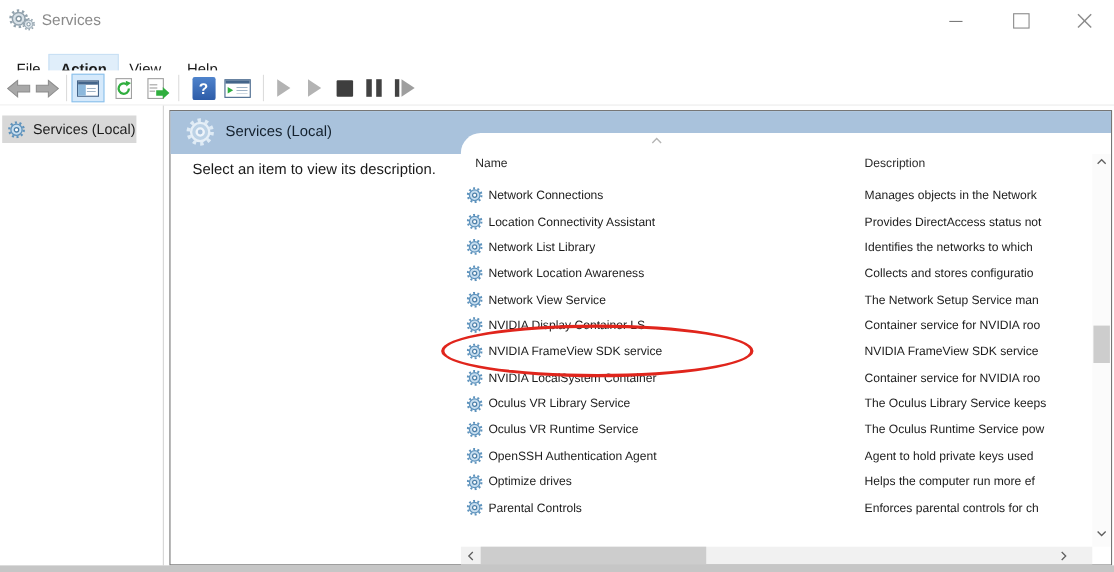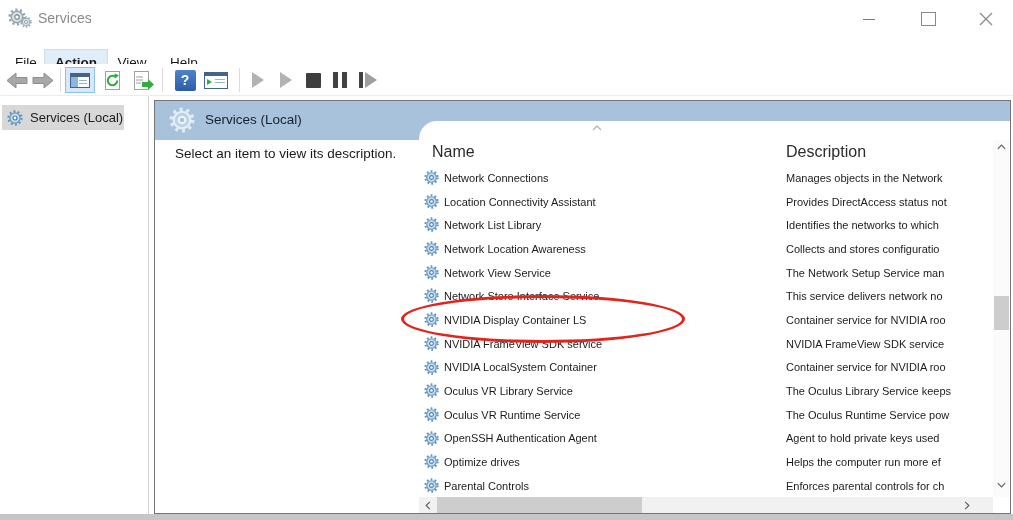--- a/index.html
+++ b/index.html
@@ -47,21 +47,21 @@
     display:flex; align-items:center; gap:7px; padding-left:5px; font-size:13px; color:#1c1c1c; }
   .panel-divider { position:absolute; left:148px; top:96px; width:1px; height:418px; background:#d4d4d4; }
   
   .main { position:absolute; left:154px; top:100px; width:857px; height:414px; border:1px solid #767676; background:#ffffff; }
   .band { position:absolute; left:0; top:0; width:855px; height:39px; background:#a9c2dc; }
   .band-title { position:absolute; left:50px; top:11px; font-size:13.5px; color:#14212e; }
   .band-gear { position:absolute; left:14px; top:6px; }
   .desc-pane-text { position:absolute; left:8px; top:45px; font-size:13.5px; color:#1a1a1a; white-space:nowrap;margin-left:12px; }
   .list-panel { position:absolute; left:264px; top:20px; width:591px; height:392px; background:#ffffff;
     border-top-left-radius:18px; }
-  .col-header { position:absolute; top:22px; font-size:16px; color:#2b2b2b; }
+  .col-header { position:absolute; top:22px; font-size:11px; color:#2b2b2b; }
   .col-name { left:13px; } .col-desc { left:367px; }
   .sort-caret { position:absolute; left:172px; top:3px; }
   .rows { position:absolute; left:0; top:45px; width:574px; }
   .row { position:relative; height:23.7px; display:flex; align-items:center; cursor:default; }
   .row .gear { position:absolute; left:5px; top:4px; }
   .cell { font-size:11px; white-space:nowrap; overflow:hidden; color:#1c1c1c; }
   .cell.name { position:absolute; left:25px; width:330px; }
   .cell.desc { position:absolute; left:367px; width:204px; }
   
   .vscroll { position:absolute; right:0; top:19px; width:17px; height:357px; background:#fbfbfb; }
@@ -259,27 +259,20 @@
           <svg class="gear" width="15" height="15">
               <use href="#gearBlue"></use>
             </svg>
           <span class="cell name">Network View Service</span>
           <span class="cell desc">The Network Setup Service man</span>
         </div>
         <div class="row">
           <svg class="gear" width="15" height="15">
               <use href="#gearBlue"></use>
             </svg>
-          <span class="cell name">Network Store Interface Service</span>
-          <span class="cell desc">This service delivers network no</span>
-        </div>
-        <div class="row">
-          <svg class="gear" width="15" height="15">
-              <use href="#gearBlue"></use>
-            </svg>
           <span class="cell name">NVIDIA Display Container LS</span>
           <span class="cell desc">Container service for NVIDIA roo</span>
         </div>
         <div class="row">
           <svg class="gear" width="15" height="15">
               <use href="#gearBlue"></use>
             </svg>
           <span class="cell name">NVIDIA FrameView SDK service</span>
           <span class="cell desc">NVIDIA FrameView SDK service</span>
         </div>

